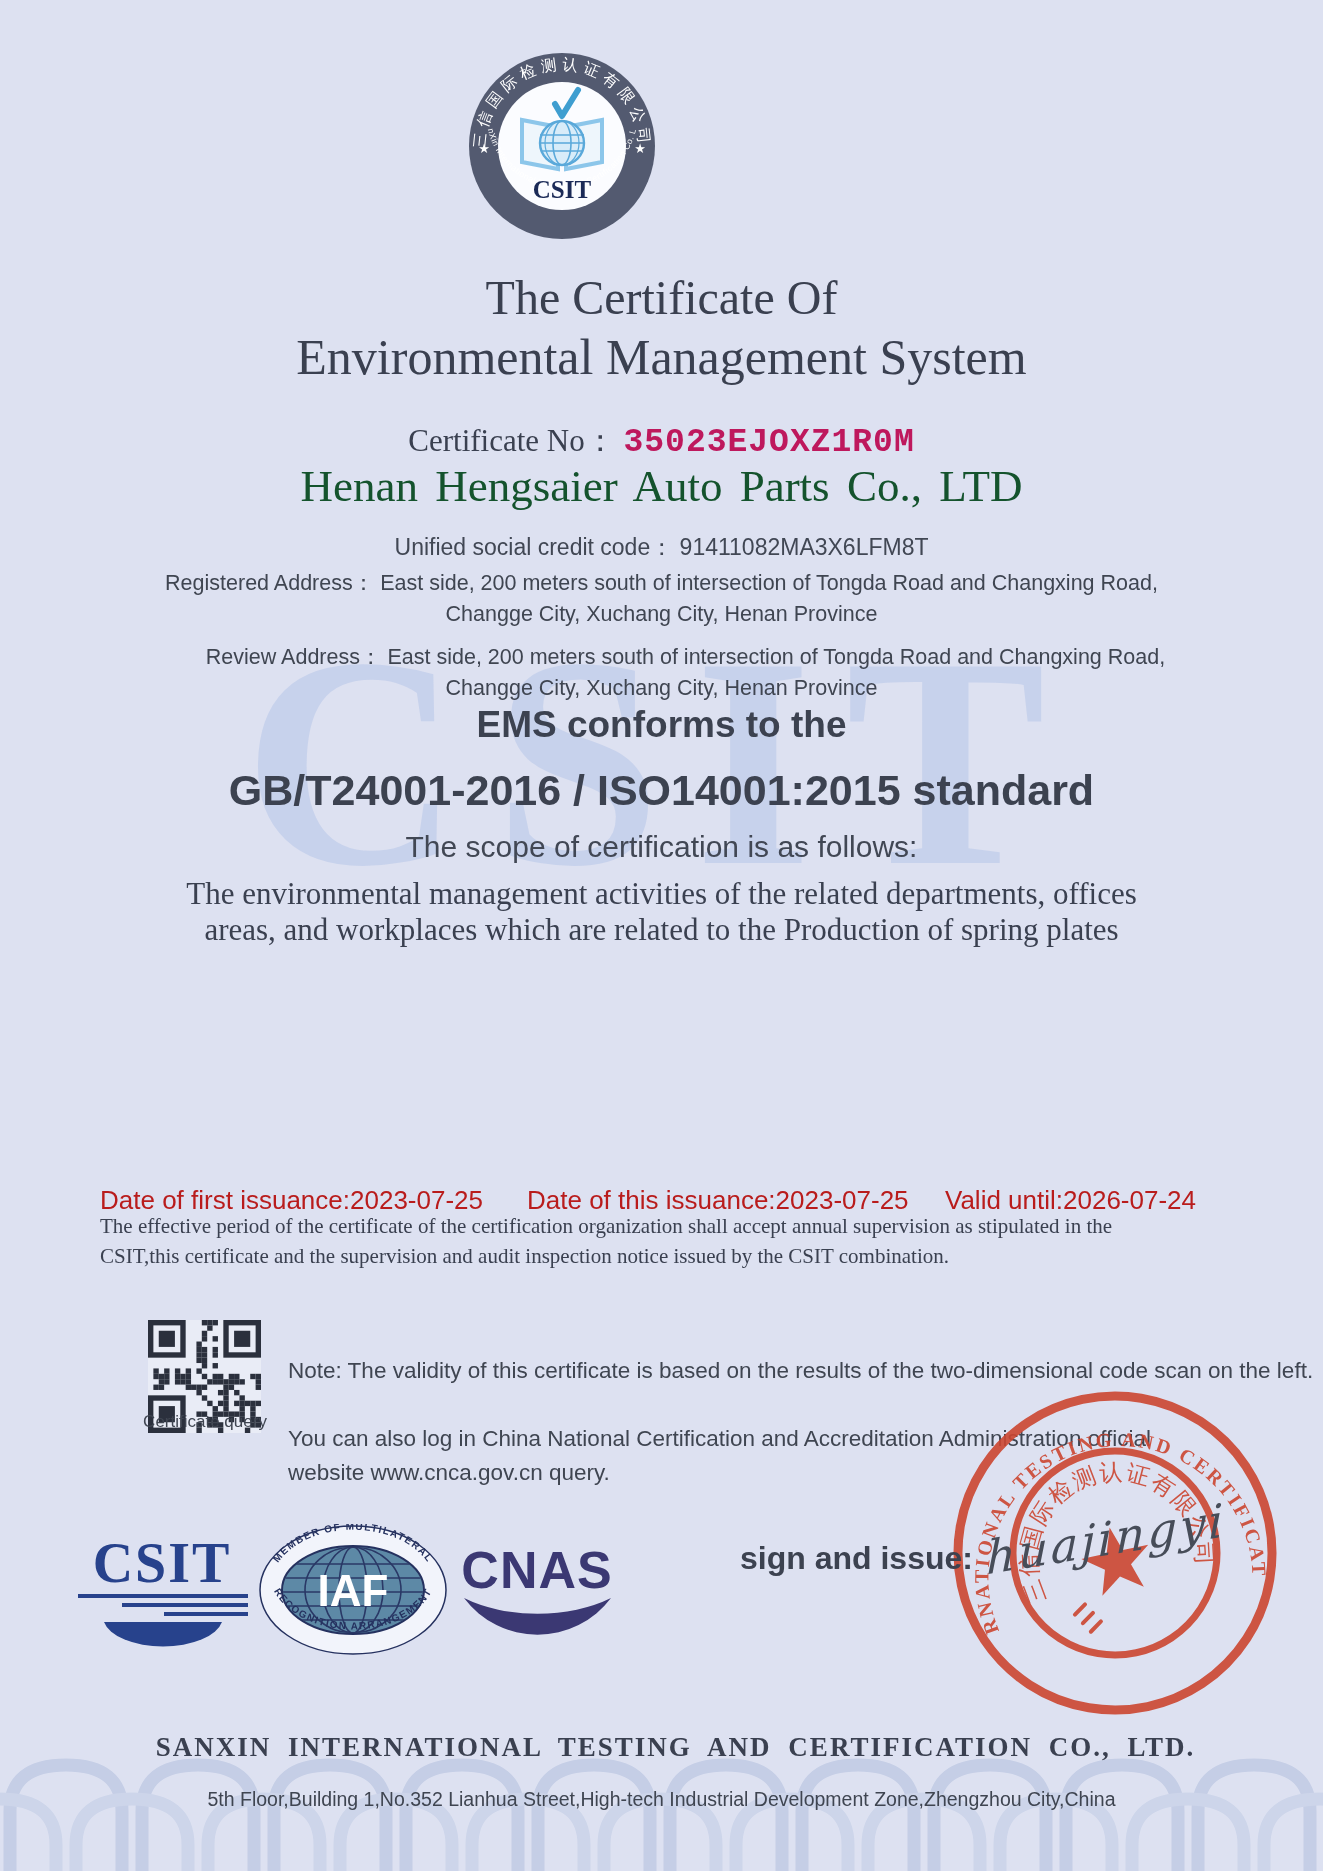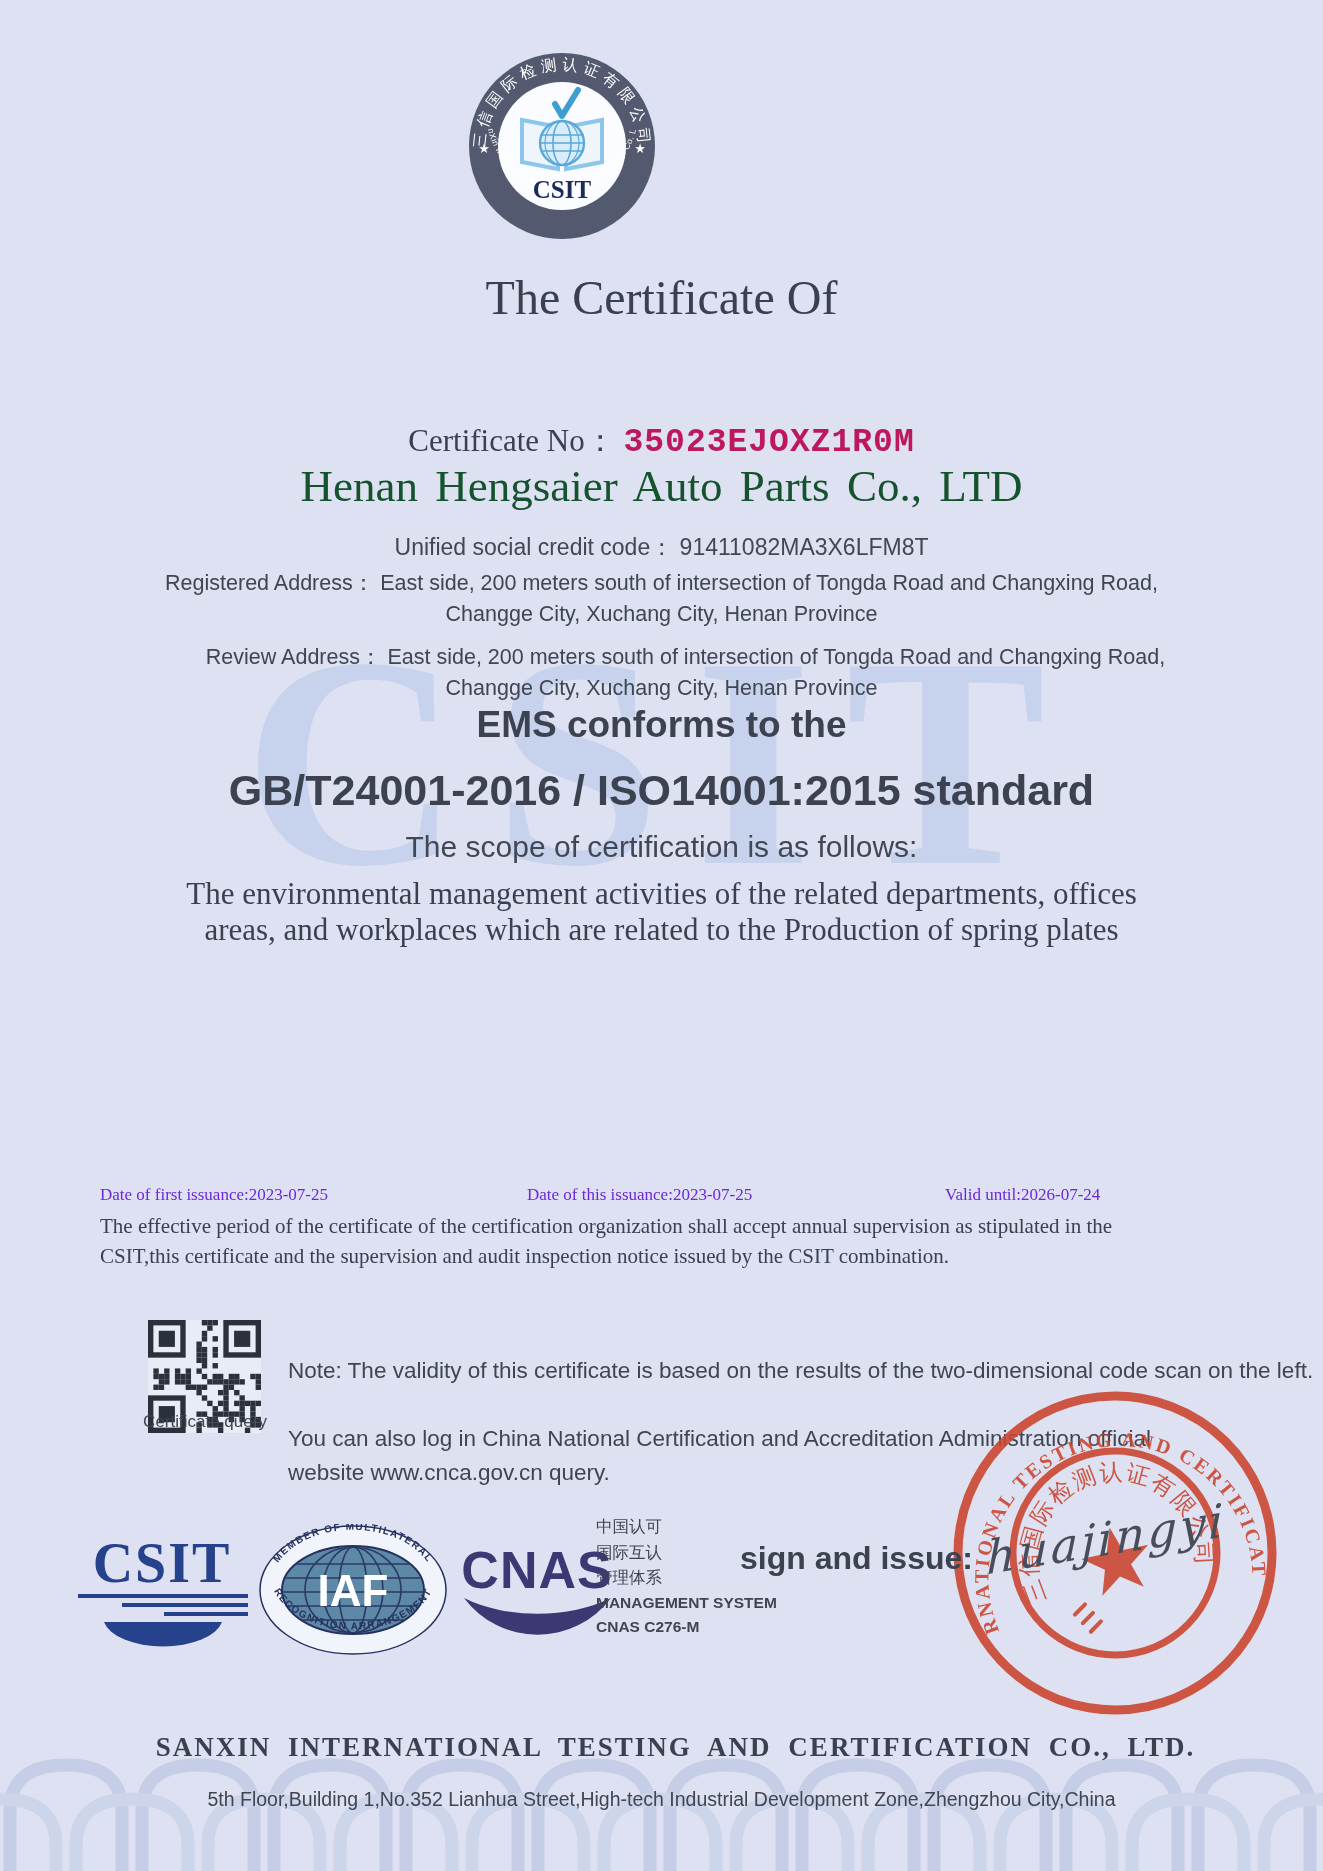--- a/index.html
+++ b/index.html
@@ -28,21 +28,21 @@
   .credit{top:532px;font-size:23px;color:#414754;}
   .addr1{top:568px;font-size:21.5px;}
   .addr1b{top:602px;font-size:21.5px;}
   .addr2{top:642px;font-size:21.5px;padding-left:48px;}
   .addr2b{top:676px;font-size:21.5px;}
   .ems{top:704px;font-size:37px;font-weight:bold;color:#3c4250;}
   .std{top:766px;font-size:43px;font-weight:bold;color:#3c4250;}
   .scopeh{top:830px;font-size:30px;color:#414754;}
   .scope1{top:876px;font-family:"Liberation Serif","DejaVu Serif",serif;font-size:31px;color:#3a4050;}
   .scope2{top:912px;font-family:"Liberation Serif","DejaVu Serif",serif;font-size:31px;color:#3a4050;}
-  .dates span{position:absolute;font-family:Liberation Serif, serif;font-size:17px;color:#6d28d9;white-space:nowrap;}
+  .dates span{position:absolute;font-family:Liberation Sans, sans-serif;font-size:26px;color:#b91c1c;white-space:nowrap;}
   .d1{left:100px;top:1185px;}
   .d2{left:527px;top:1185px;}
   .d3{left:945px;top:1185px;}
   .eff{left:100px;width:1150px;font-family:"Liberation Serif","DejaVu Serif",serif;font-size:21px;color:#3a4050;}
   .eff1{top:1214px;}
   .eff2{top:1244px;}
   .qr{left:148px;top:1320px;}
   .qrcap{left:110px;top:1412px;width:190px;text-align:center;font-size:17px;color:#3f4551;}
   .note{left:288px;width:1030px;font-size:22.5px;color:#3f4551;white-space:nowrap;margin-top:41px;}
   .n1{top:1317px;}
@@ -101,20 +101,21 @@
       <ellipse cx="0" cy="-3" rx="17" ry="22" fill="none" stroke="#5aa9da" stroke-width="1.2"></ellipse>
       <line x1="-22" y1="-11" x2="22" y2="-11" stroke="#5aa9da" stroke-width="1.6"></line>
       <line x1="-22" y1="-3" x2="22" y2="-3" stroke="#5aa9da" stroke-width="1.6"></line>
       <line x1="-21" y1="5" x2="21" y2="5" stroke="#5aa9da" stroke-width="1.6"></line>
       <path d="M -7,-42 L 0,-30 L 16,-56" fill="none" stroke="#3f9ed0" stroke-width="6" stroke-linecap="round" stroke-linejoin="round"></path>
     </g>
     <text x="0" y="52" text-anchor="middle" font-family="Liberation Serif,serif" font-weight="bold" font-size="25" fill="#1b2a57">CSIT</text>
   </svg>
 
   <div class="abs ctr title1">The Certificate Of</div>
+  <div class="abs ctr title2">Environmental Management System</div>
 
   <div class="abs ctr certno">
     <span>Certificate  No：</span>
     <span class="no-val">35023EJOXZ1R0M</span>
   </div>
 
   <div class="abs ctr company">Henan Hengsaier Auto Parts Co., LTD</div>
 
   <div class="abs ctr credit">
     <span>Unified social credit code：</span>
@@ -323,27 +324,20 @@
     <text font-size="10" font-weight="bold" letter-spacing="1.4" fill="#25315f" font-family="Liberation Sans,sans-serif">
       <textPath href="#iafBot" startOffset="50%" text-anchor="middle">RECOGNITION ARRANGEMENT</textPath>
     </text>
   </svg>
 
   <svg class="abs cnasmark" width="175" height="115" viewBox="0 0 175 115">
     <text x="87" y="48" text-anchor="middle" font-weight="bold" font-size="52" fill="#3b3873" font-family="Liberation Sans,sans-serif" letter-spacing="1">CNAS</text>
     <path fill="#3b3873" d="M 14,58 A 92,92 0 0 0 161,58 A 112,64 0 0 1 14,58 Z"></path>
   </svg>
 
-  <div class="abs accr">
-    <div>中国认可</div>
-    <div>国际互认</div>
-    <div>管理体系</div>
-    <div class="b">MANAGEMENT SYSTEM</div>
-    <div class="b">CNAS C276-M</div>
-  </div>
 
   <div class="abs sign-label z2">sign and issue:</div>
   <div class="abs sign-name z2">huajingyi</div>
 
   <div class="abs ctr fco">SANXIN INTERNATIONAL TESTING AND CERTIFICATION CO., LTD.</div>
   <div class="abs ctr faddr">5th Floor,Building 1,No.352 Lianhua Street,High-tech Industrial Development Zone,Zhengzhou City,China</div>
 
   <svg class="abs bpattern" width="1323" height="118" viewBox="0 0 1323 118">
     <defs>
       <pattern id="arches" width="132" height="118" patternUnits="userSpaceOnUse">

